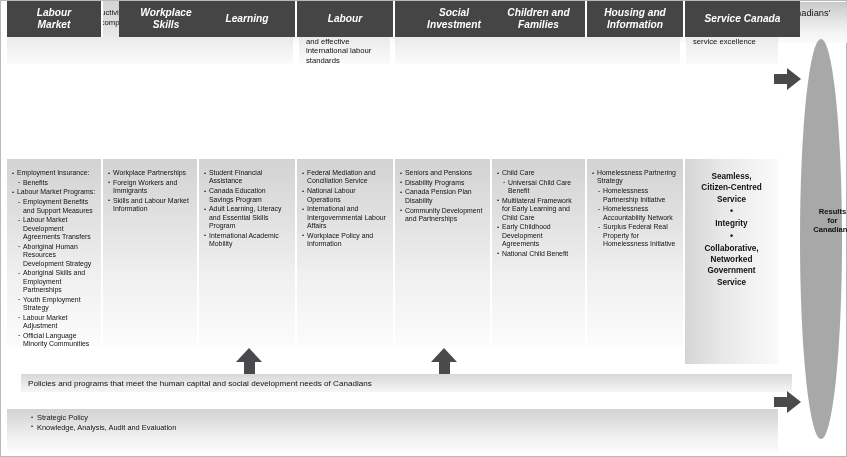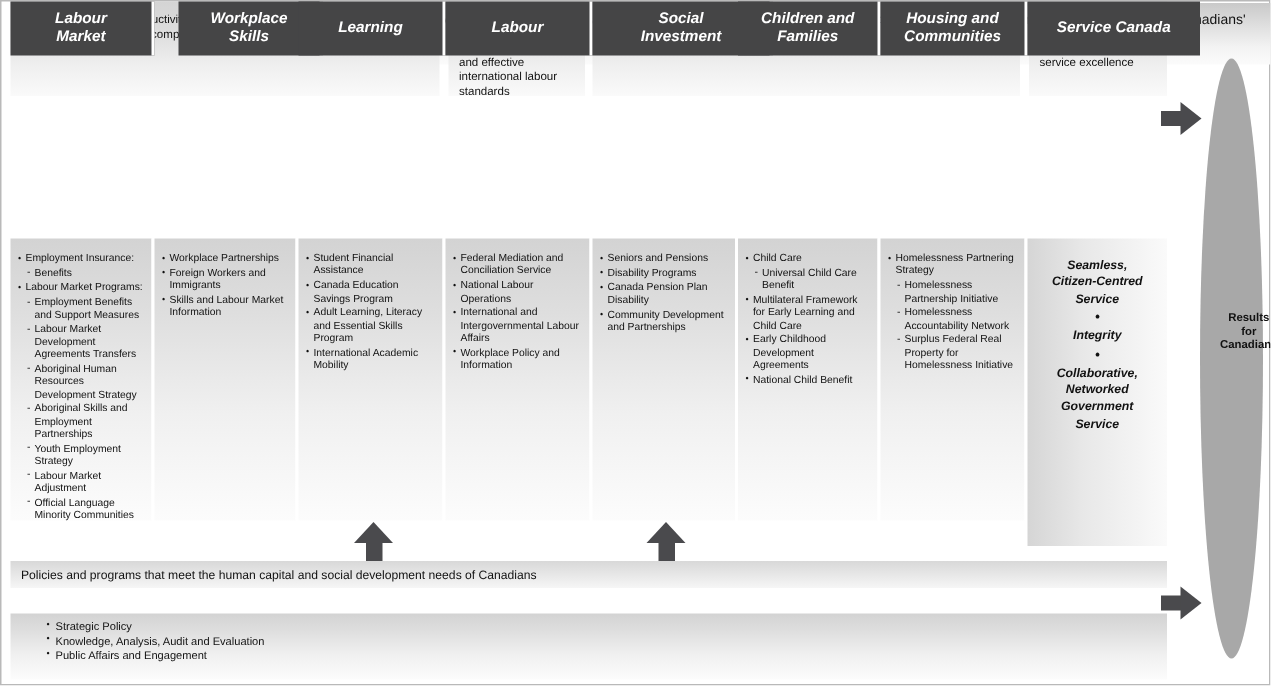--- a/index.html
+++ b/index.html
@@ -108,21 +108,21 @@
     position:absolute;left:8px;top:12px;width:11px;height:18px;background:#4a4a4d;
   }
   .u-arrow .uhead{
     position:absolute;left:0;top:0;width:0;height:0;
     border-left:13.5px solid transparent;border-right:13.5px solid transparent;
     border-bottom:14px solid #4a4a4d;
   }
 
   
   .foundation{
-    position:absolute;left:6px;top:373px;width:771px;height:18px;
+    position:absolute;left:20px;top:373px;width:771px;height:18px;
     background:linear-gradient(to bottom,#d8d8d8 0%,#e4e4e4 40%,#f6f6f6 100%);
     display:flex;align-items:center;padding-left:7px;box-sizing:border-box;
     font-size:8.1px;color:#111;
   }
 
   
   .policy-hdr{
     position:absolute;left:6px;top:393px;width:771px;height:15px;
     background:#454546;color:#fff;display:flex;align-items:center;
     padding-left:7px;box-sizing:border-box;
@@ -178,21 +178,21 @@
   <div class="hdr" style="left:296px;width:98px;">
     <span>Labour</span>
   </div>
   <div class="hdr" style="left:394px;width:120px;">
     <span><span>Social</span><br><span>Investment</span></span>
   </div>
   <div class="hdr" style="left:491px;width:95px;">
     <span><span>Children and</span><br><span>Families</span></span>
   </div>
   <div class="hdr" style="left:586px;width:98px;">
-    <span><span>Housing and</span><br><span>Communities</span></span>
+    <span><span>Housing and</span><br><span>Information</span></span>
   </div>
   <div class="hdr" style="left:684px;width:115px;border-right:none;">
     <span>Service Canada</span>
   </div>
 
   <div class="col" style="left:6px;width:96px;height:188px;">
     <ul class="plist">
         <li class="lv1">Employment Insurance:</li>
         <li class="lv2">Benefits</li>
         <li class="lv1">Labour Market Programs:</li>
@@ -246,21 +246,21 @@
       </ul>
   </div>
   <div class="col" style="left:586px;width:98px;height:188px;">
     <ul class="plist">
         <li class="lv1">Homelessness Partnering Strategy</li>
         <li class="lv2">Homelessness Partnership Initiative</li>
         <li class="lv2">Homelessness Accountability Network</li>
         <li class="lv2">Surplus Federal Real Property for Homelessness Initiative</li>
       </ul>
   </div>
-  <div class="col service" style="left:684px;width:93px;height:205px;border-right:none;padding:4px 4px;font-style:italic;">
+  <div class="col service" style="left:684px;width:93px;height:205px;border-right:none;padding:4px 4px;">
     <div class="sc-text">
         <div class="">Seamless,</div>
         <div class="">Citizen-Centred</div>
         <div class="">Service</div>
         <div class="sc-dot">•</div>
         <div class="">Integrity</div>
         <div class="sc-dot">•</div>
         <div class="">Collaborative,</div>
         <div class="">Networked</div>
         <div class="">Government</div>
@@ -276,21 +276,20 @@
     <div class="uhead"></div>
     <div class="ushaft"></div>
   </div>
 
   <div class="foundation">Policies and programs that meet the human capital and social development needs of Canadians</div>
 
   <div class="policy-body">
     <ul>
         <li>Strategic Policy</li>
         <li>Knowledge, Analysis, Audit and Evaluation</li>
-        <li>Public Affairs and Engagement</li>
       </ul>
   </div>
 
   <div class="r-arrow" style="left:773px;top:390px;">
     <div class="shaft"></div>
     <div class="head"></div>
   </div>
 
 </div>
 

